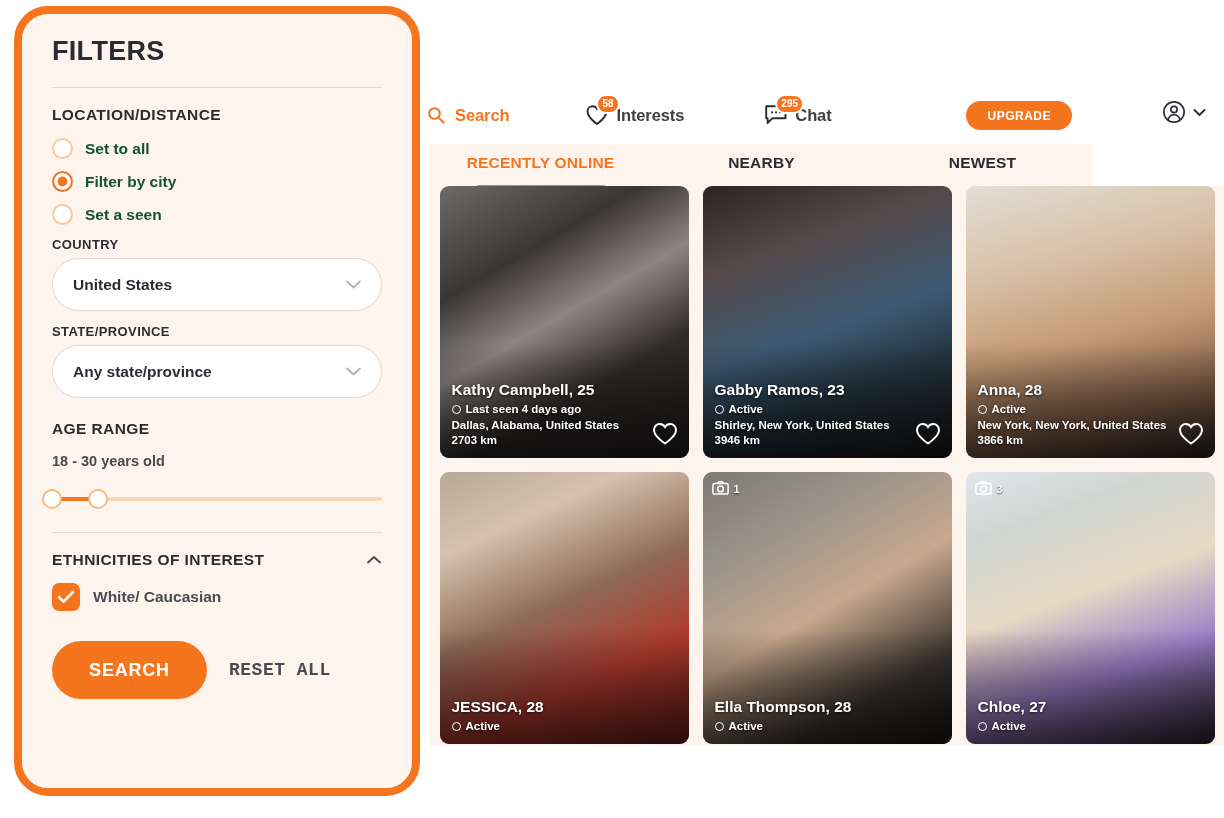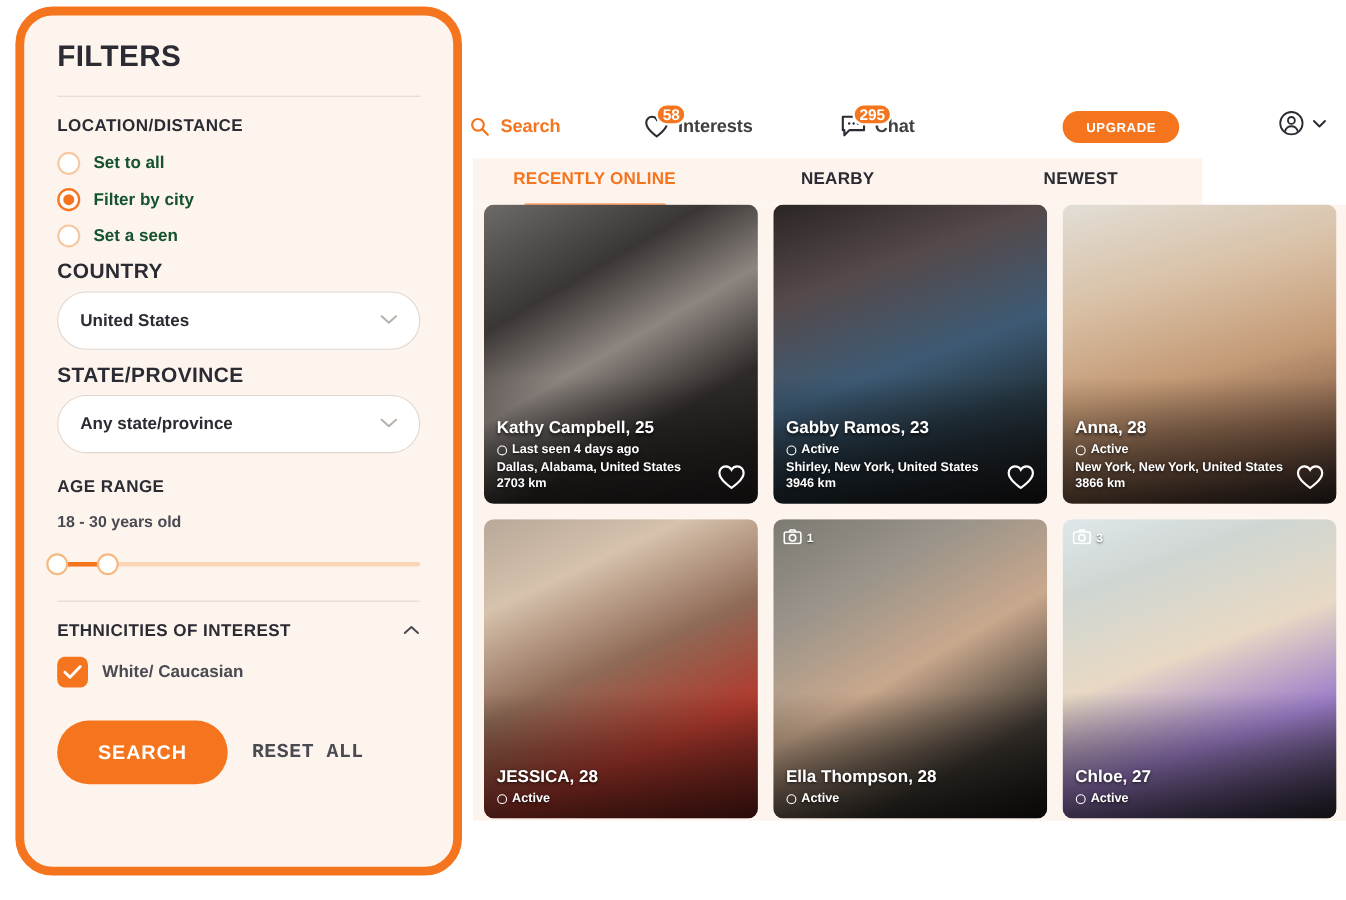--- a/index.html
+++ b/index.html
@@ -68,21 +68,21 @@
   .badge {
     position: absolute;
     top: -9px;
     left: 11px;
     min-width: 22px;
     height: 20px;
     padding: 0 4px;
     border-radius: 11px;
     background: #F5751F;
     color: #ffffff;
-    font-size: 14px;
+    font-size: 10px;
     font-weight: bold;
     display: flex;
     align-items: center;
     justify-content: center;
     line-height: 1;
     border: 2px solid #ffffff;
   }
 
   .upgrade-btn {
     position: absolute;
@@ -289,21 +289,21 @@
     border: 2.5px solid #F5751F;
     box-shadow: inset 0 0 0 3.5px #ffffff, inset 0 0 0 9px #F5751F;
   }
   .radio-label {
     font-size: 15.5px;
     font-weight: bold;
     color: #14532d;
   }
 
   .field-label {
-    font-size: 19px;
+    font-size: 13px;
     font-weight: bold;
     color: #2b2b33;
     letter-spacing: 0.4px;
     margin-bottom: 6px;
   }
   .select {
     position: relative;
     height: 53px;
     background: #ffffff;
     border: 1px solid #e0d6cf;

